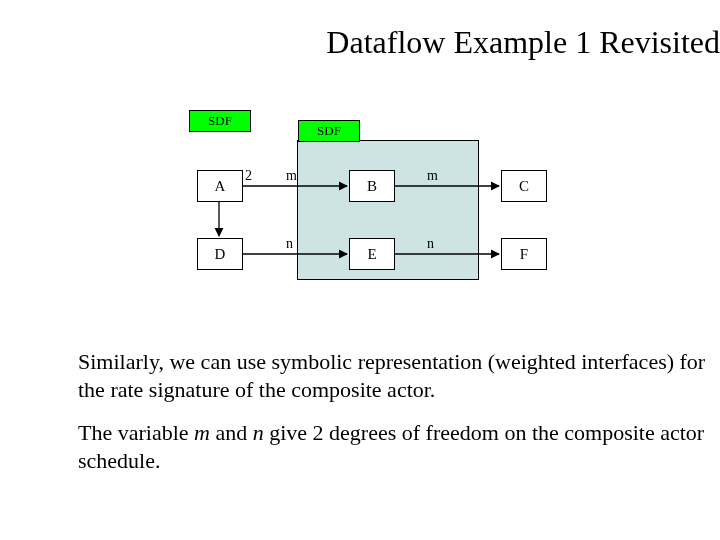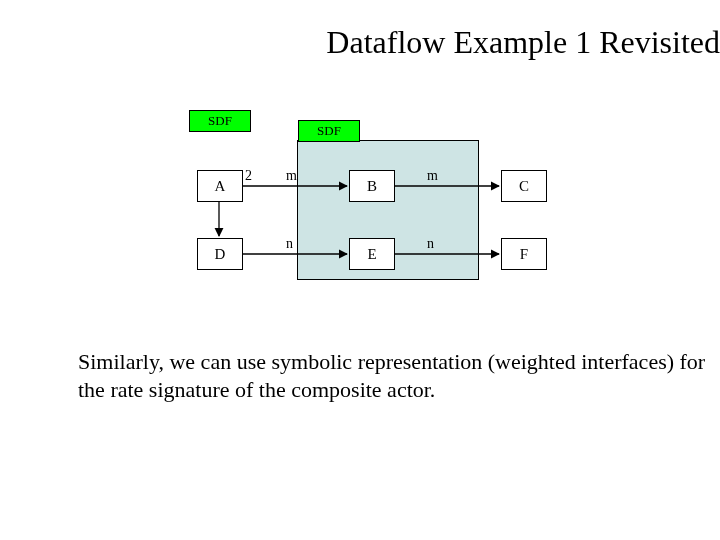--- a/index.html
+++ b/index.html
@@ -126,13 +126,16 @@
 
     <line x1="206" y1="144" x2="310" y2="144" stroke="#000" stroke-width="1.3" marker-end="url(#ah)"></line>
 
     <line x1="30" y1="92" x2="30" y2="126" stroke="#000" stroke-width="1.3" marker-end="url(#ah)"></line>
   </svg>
 
 </div>
 
 <div class="paras">
   <p>Similarly, we can use symbolic representation (weighted interfaces) for the rate signature of the composite actor.</p>
+  <p>
+    <span>The variable </span><span class="ital">m</span><span> and </span><span class="ital">n</span><span> give 2 degrees of freedom on the composite actor schedule.</span>
+  </p>
 </div>
 
 </body></html>

